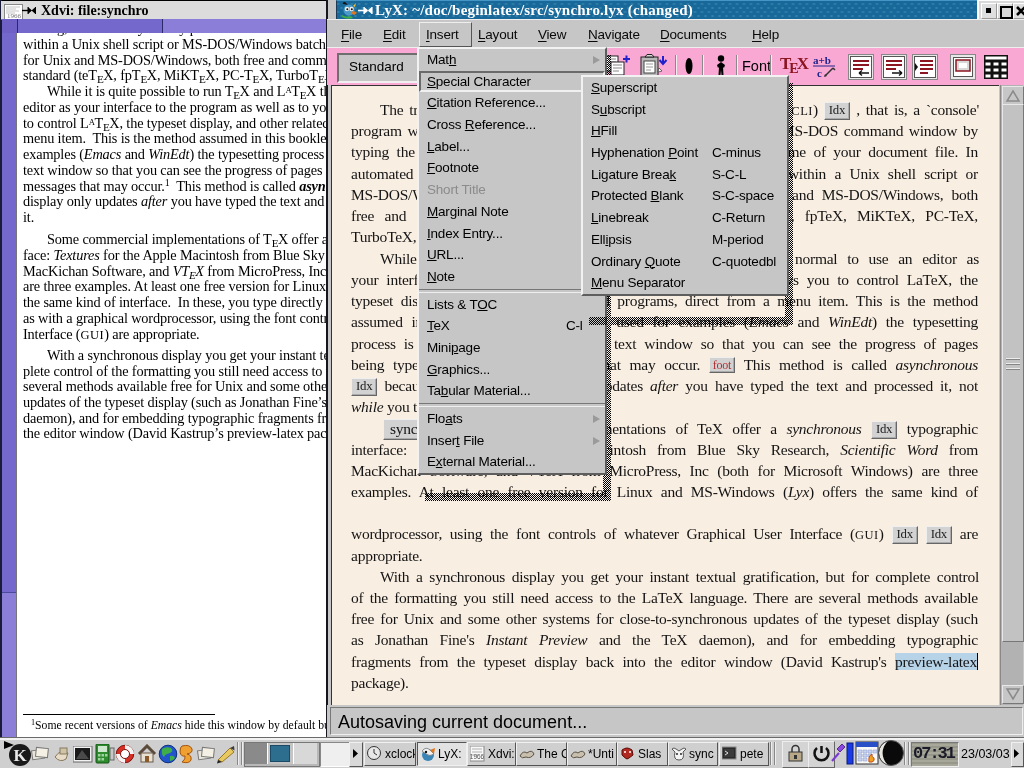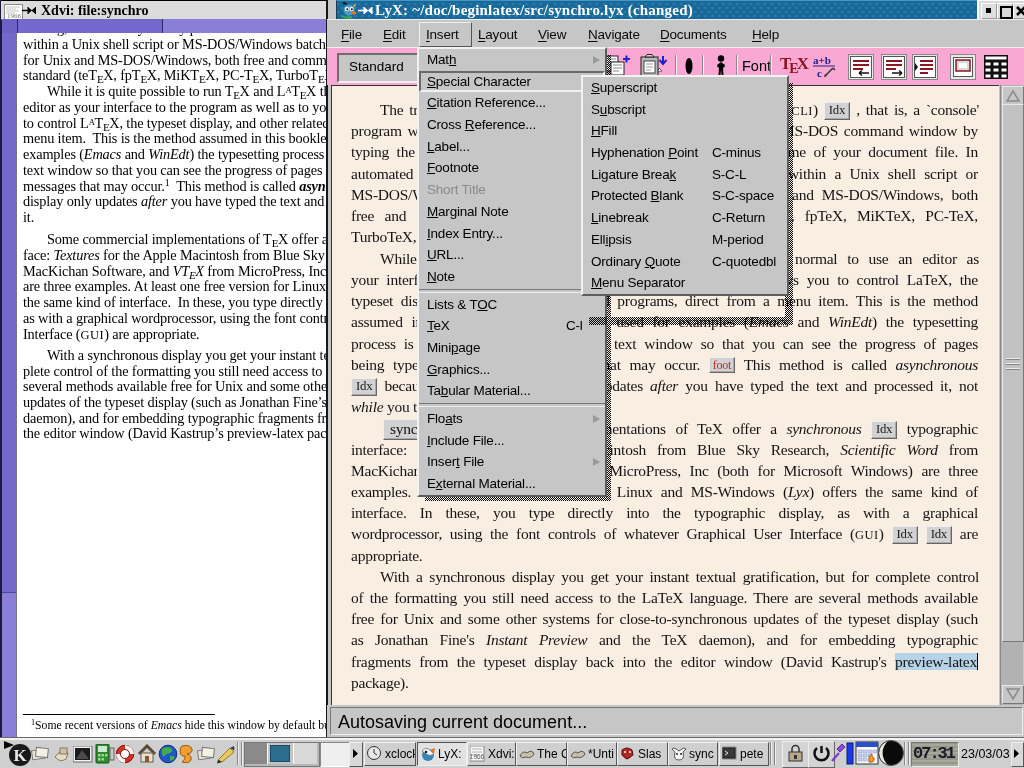--- a/index.html
+++ b/index.html
@@ -273,21 +273,20 @@
     <div class="jl" style="top:206px">typeset display, and all the other related programs, direct from a menu item. This is the method</div>
     <div class="jl" style="top:227px">assumed in this booklet. In the editors used for examples (<i>Emacs</i> and <i>WinEdt</i>) the typesetting</div>
     <div class="jl" style="top:249px">process is started in a separate logging text window so that you can see the progress of pages</div>
     <div class="jl" style="top:270px">being typed and any error messages that may occur. <span class="foot">foot</span>  This method is called <b><i>asynchronous</i></b></div>
     <div class="jl" style="top:291px"><span class="idx">Idx</span> because the typeset display only updates <i>after</i> you have typed the text and processed it, not</div>
     <div class="ll" style="left:19px;top:312px"><i>while</i> you type.</div>
     <div class="jl" style="top:333px"><span style="display:inline-block;width:32px"></span><span class="synch">synch</span> Some commercial implementations of TeX offer a <b><i>synchronous</i></b> <span class="idx">Idx</span>  typographic</div>
     <div class="jl" style="top:355px">interface: <i>Textures</i> for the Apple Macintosh from Blue Sky Research, <i>Scientific Word</i> from</div>
     <div class="jl" style="top:376px">MacKichan Software, and VTeX from MicroPress, Inc (both for Microsoft Windows) are three</div>
     <div class="jl" style="top:397px">examples. At least one free version for Linux and MS-Windows (<i>Lyx</i>) offers the same kind of</div>
-    <div class="jl" style="top:418px">interface. In these, you type directly into the typographic display, as with a graphical</div>
     <div class="jl" style="top:439px">wordprocessor, using the font controls of whatever Graphical User Interface (<span class="sc">GUI</span>) <span class="idx">Idx</span> <span class="idx">Idx</span>  are</div>
     <div class="ll" style="left:19px;top:461px">appropriate.</div>
     <div class="jl" style="top:482px;left:48px;width:599px">With a synchronous display you get your instant textual gratification, but for complete control</div>
     <div class="jl" style="top:503px">of the formatting you still need access to the LaTeX language. There are several methods available</div>
     <div class="jl" style="top:524px">free for Unix and some other systems for close-to-synchronous updates of the typeset display (such</div>
     <div class="jl" style="top:545px">as  Jonathan  Fine's  <i>Instant  Preview</i>  and  the  TeX  daemon),  and  for  embedding  typographic</div>
     <div class="jl" style="top:567px">fragments from the typeset display back into the editor window (David Kastrup's <span id="sel">preview-latex</span></div>
     <div class="ll" style="left:19px;top:588px">package).</div>
   </div>
   <div id="lscroll" class="abs">
@@ -325,21 +324,20 @@
   <div class="mi"><u>U</u>RL...</div>
   <div class="mi"><u>N</u>ote</div>
   <div class="sep"></div>
   <div class="mi">Lists &amp; T<u>O</u>C</div>
   <div class="mi"><u>T</u>eX<span class="sc2" style="left:147px">C-l</span></div>
   <div class="mi">Mini<u>p</u>age</div>
   <div class="mi"><u>G</u>raphics...</div>
   <div class="mi">Ta<u>b</u>ular Material...</div>
   <div class="sep"></div>
   <div class="mi">Flo<u>a</u>ts<span class="arr"></span></div>
-  <div class="mi"><u>I</u>nclude File...</div>
   <div class="mi">Inser<u>t</u> File<span class="arr"></span></div>
   <div class="mi">E<u>x</u>ternal Material...</div>
 </div>
 <div class="shadow" style="left:785px;top:83px;width:8px;height:242px;z-index:31"></div>
 <div class="shadow" style="left:589px;top:317px;width:196px;height:8px;z-index:31"></div>
 <div id="submenu" class="menu">
   <div class="mi"><u>S</u>uperscript</div>
   <div class="mi">S<u>u</u>bscript</div>
   <div class="mi"><u>H</u>Fill</div>
   <div class="mi">Hyphenation <u>P</u>oint<span class="sc2">C-minus</span></div>

